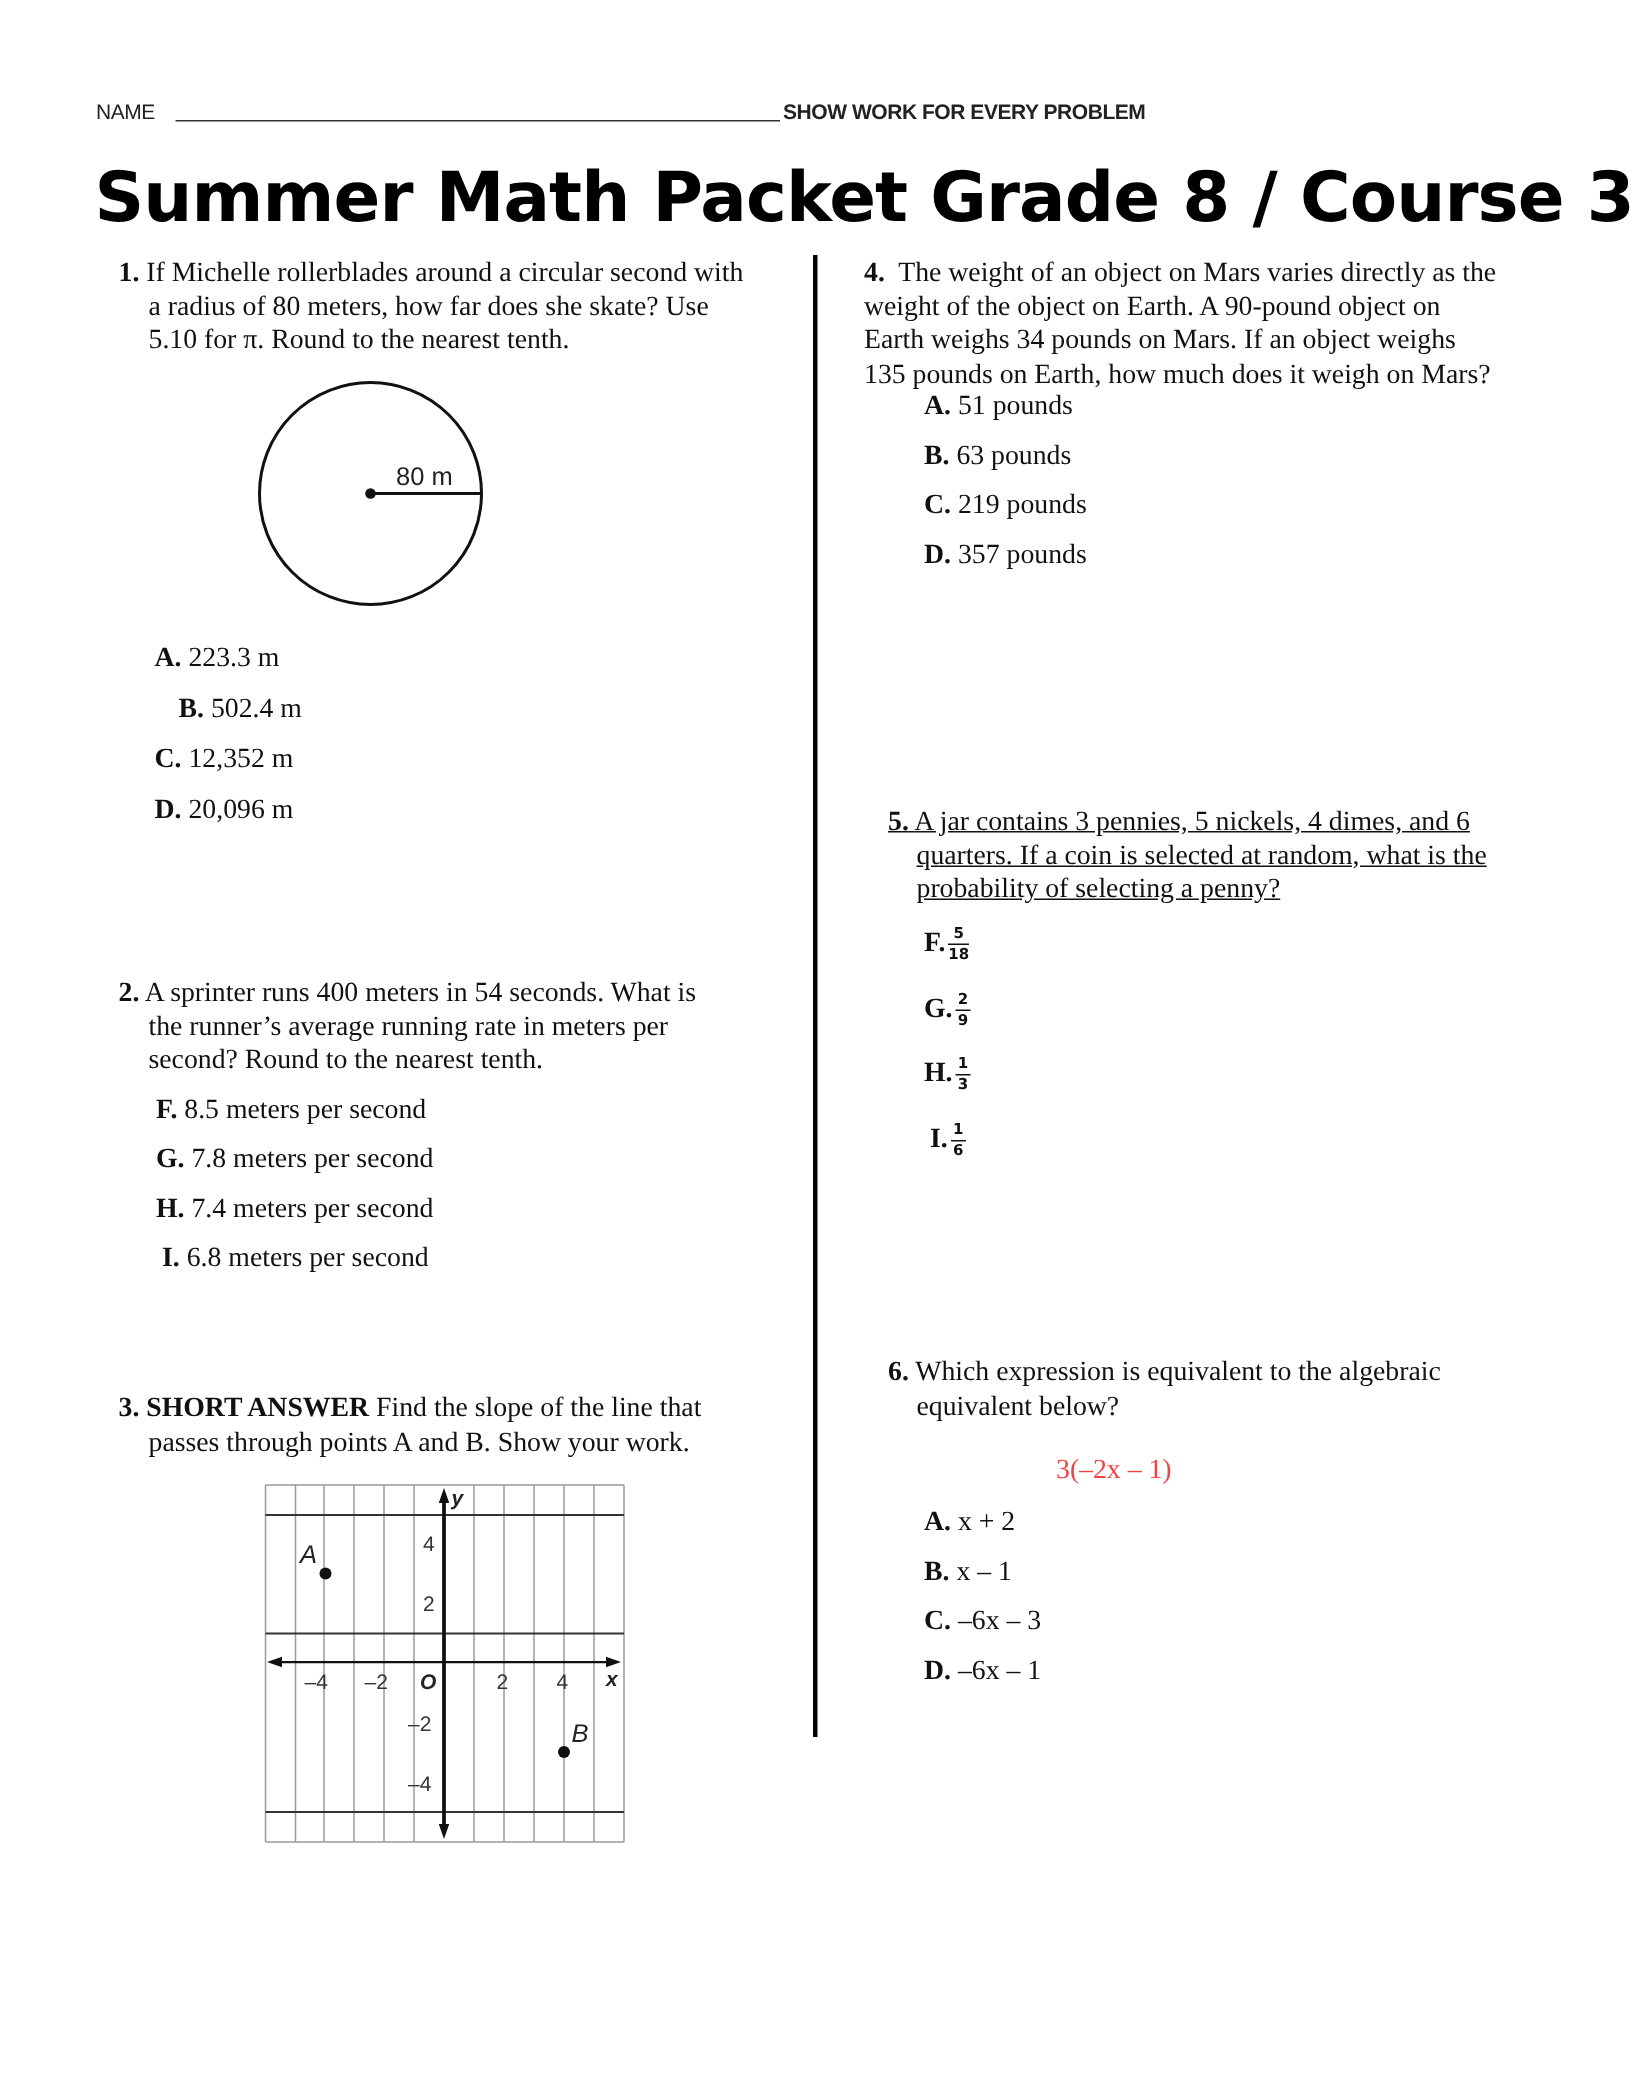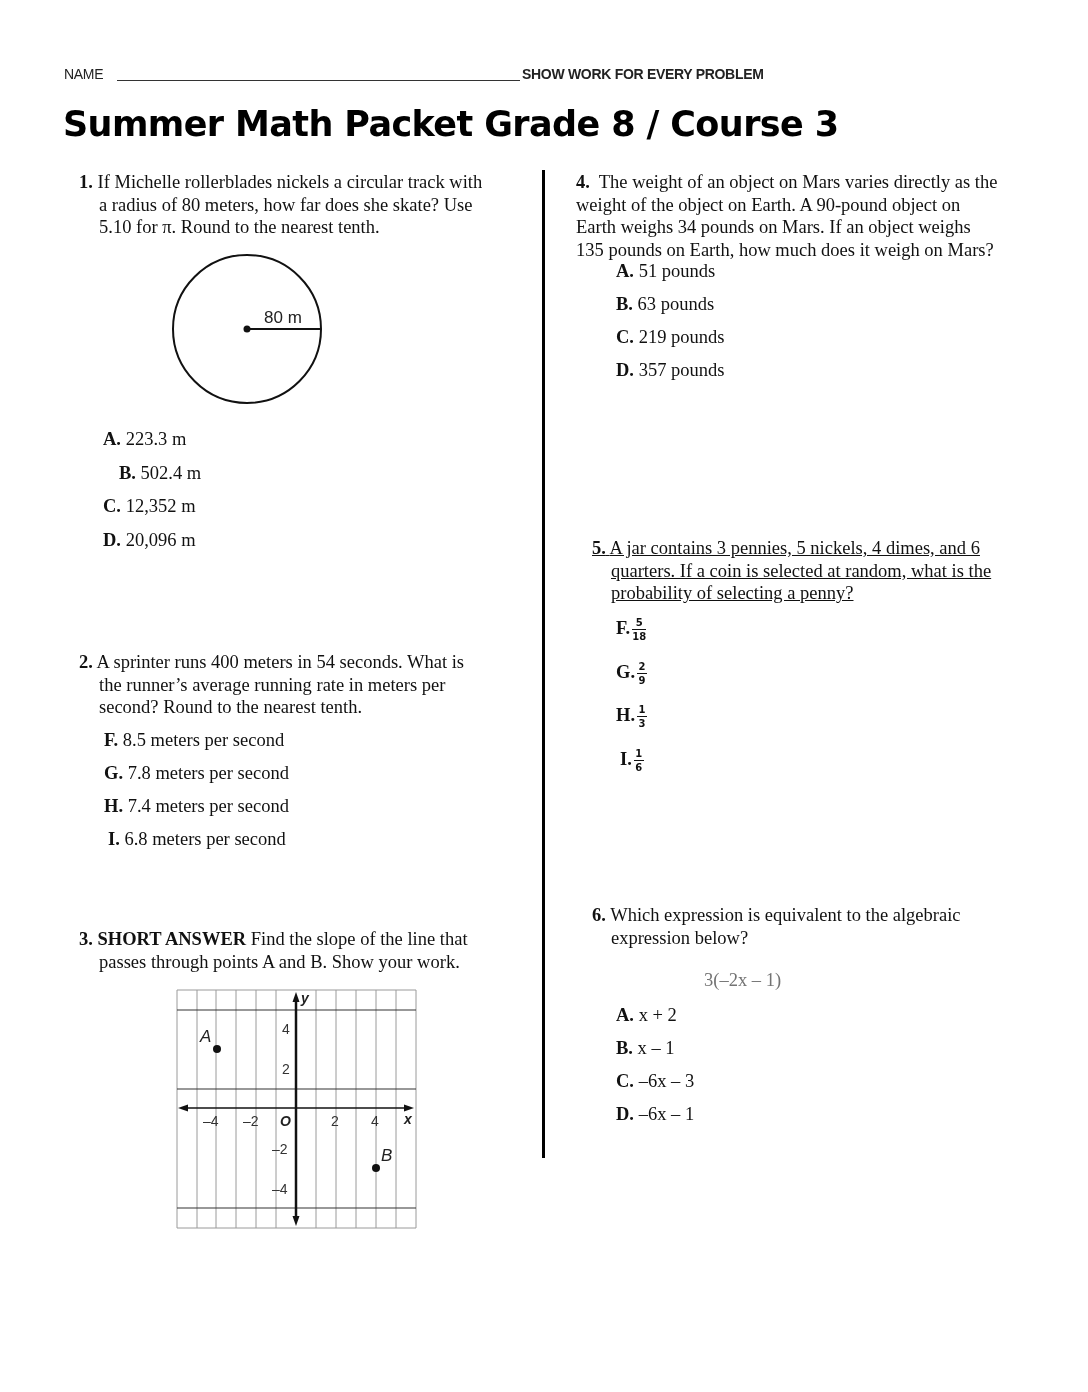--- a/index.html
+++ b/index.html
@@ -2,43 +2,43 @@
 <html><head>
 <meta charset="utf-8">
 <style>
   html, body { margin: 0; padding: 0; background: #ffffff; }
   body { width: 1088px; height: 1392px; position: relative; overflow: hidden; color: #111; }
   .abs { position: absolute; }
   .hdr { font-family: "Liberation Sans", sans-serif; font-weight: bold; font-size: 14px; letter-spacing: -0.3px; color: #222; }
   .name-label { left: 64px; top: 66px; font-weight: normal; }
   .name-line { left: 117px; top: 80px; width: 403px; height: 0; border-bottom: 1.3px solid #333; }
   .show-work { left: 522px; top: 66px; }
-  .title { left: 63px; top: 104px; font-family: "DejaVu Sans", sans-serif; font-weight: bold; font-size: 35px; letter-spacing: -0.6px; color: #000; white-space: nowrap; }
+  .title { left: 63px; top: 104px; font-family: "DejaVu Sans", sans-serif; font-weight: bold; font-size: 46px; letter-spacing: -0.6px; color: #000; white-space: nowrap; }
   .divider { left: 542px; top: 170px; width: 2.5px; height: 988px; background: #000; }
   .q { font-family: "Liberation Serif", serif; font-size: 18.5px; line-height: 22.5px; color: #111; }
   .q .num { font-weight: bold; }
   .q .lead { font-weight: bold; }
   .choice { font-family: "Liberation Serif", serif; font-size: 18.5px; line-height: 22px; color: #111; white-space: nowrap; }
   .choice .letter { font-weight: bold; }
   .frac { display: inline-flex; flex-direction: column; align-items: center; vertical-align: middle; font-family: "DejaVu Sans", sans-serif; font-weight: bold; font-size: 10px; line-height: 11px; margin-left: 2px; }
   .frac .bar { width: 100%; min-width: 10px; border-top: 1.5px solid #111; margin: 1px 0; }
-  .expr { font-family: "Liberation Serif", serif; font-size: 18.5px; color: #737373; }
+  .expr { font-family: "Liberation Serif", serif; font-size: 18.5px; color: #ef4444; }
 </style>
 </head>
 <body>
 
 <div class="abs hdr name-label">NAME</div>
 <div class="abs name-line"></div>
 <div class="abs hdr show-work">SHOW WORK FOR EVERY PROBLEM</div>
 <div class="abs title">Summer Math Packet Grade 8 / Course 3</div>
 
 <div class="abs divider"></div>
 
 <div class="abs q" style="left:79px; top:171px; width:450px;">
-  <div><span class="num">1.</span> <span>If Michelle rollerblades nickels a circular track with</span></div>
+  <div><span class="num">1.</span> <span>If Michelle rollerblades around a circular second with</span></div>
   <div style="padding-left:20px;">a radius of 80 meters, how far does she skate? Use</div>
   <div style="padding-left:20px;">5.10 for π. Round to the nearest tenth.</div>
 </div>
 
 <svg class="abs" style="left:170px; top:250px;" width="160" height="160">
   <circle cx="77" cy="79" r="74" fill="none" stroke="#111" stroke-width="2"></circle>
   <line x1="77" y1="79" x2="151" y2="79" stroke="#111" stroke-width="2"></line>
   <circle cx="77" cy="79" r="3.5" fill="#111"></circle>
   <text x="94" y="73" font-family="Liberation Sans, sans-serif" font-size="17" fill="#222">80 m</text>
 </svg>
@@ -156,21 +156,21 @@
       </span></div>
   <div class="choice" style="height:44px; padding-left:4px;"><span class="letter">I.</span><span class="frac">
         <span>1</span>
         <span class="bar"></span>
         <span>6</span>
       </span></div>
 </div>
 
 <div class="abs q" style="left:592px; top:904px; width:450px;">
   <div><span class="num">6.</span> <span>Which expression is equivalent to the algebraic</span></div>
-  <div style="padding-left:19px;">expression below?</div>
+  <div style="padding-left:19px;">equivalent below?</div>
 </div>
 <div class="abs expr" style="left:704px; top:970px;">3(–2x – 1)</div>
 <div class="abs" style="left:616px; top:1004px;">
   <div class="choice" style="height:33px;"><span class="letter">A.</span> <span>x + 2</span></div>
   <div class="choice" style="height:33px;"><span class="letter">B.</span> <span>x – 1</span></div>
   <div class="choice" style="height:33px;"><span class="letter">C.</span> <span>–6x – 3</span></div>
   <div class="choice" style="height:33px;"><span class="letter">D.</span> <span>–6x – 1</span></div>
 </div>
 
 </body></html>

